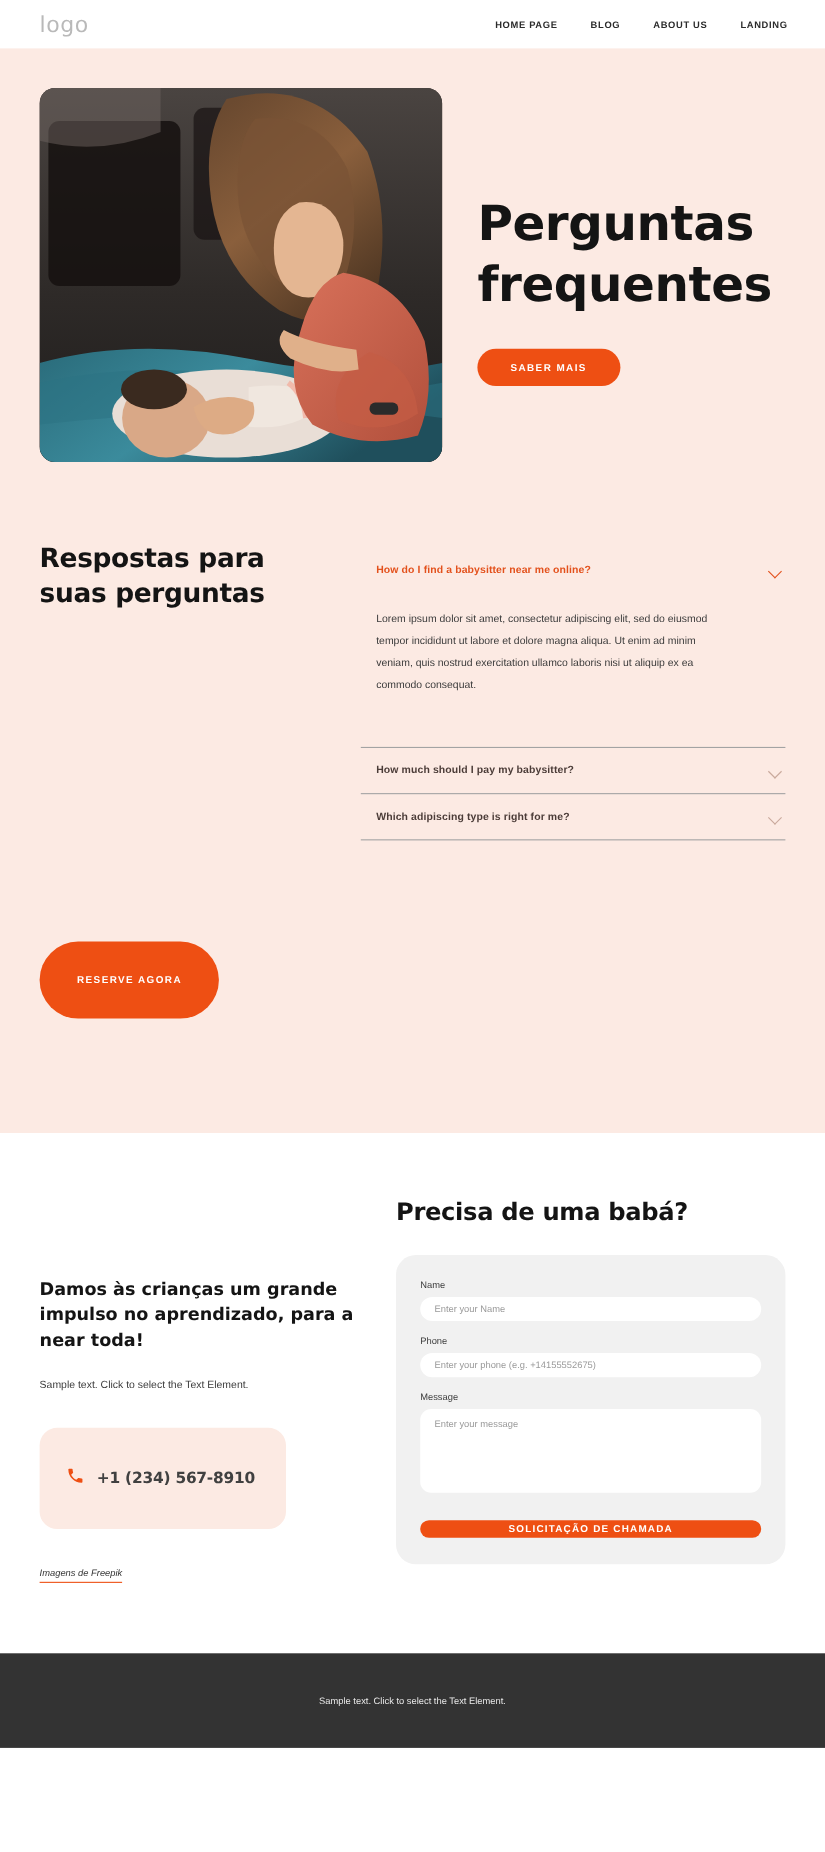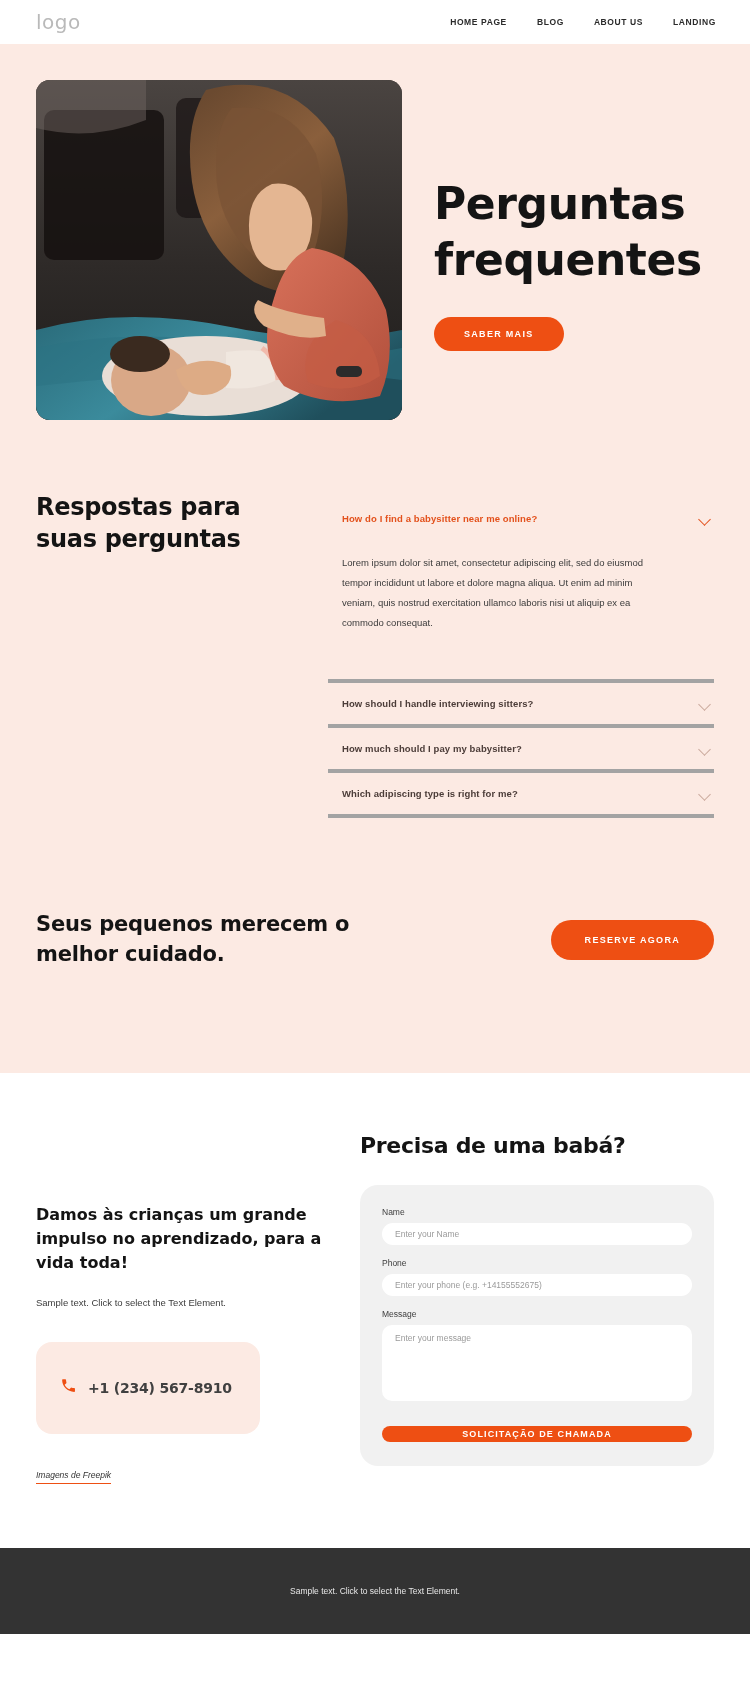--- a/index.html
+++ b/index.html
@@ -112,21 +112,21 @@
     flex: 0 0 246px;
     font-family: "DejaVu Sans", sans-serif;
     font-size: 24px;
     line-height: 1.33;
     font-weight: 700;
     color: #141414;
     letter-spacing: -.3px;
   }
   .faq-list { flex: 1; padding-top: 6px; }
 
-  .faq-item { border-bottom: 4px solid #a3a3a3; }
+  .faq-item { border-bottom: 1px solid #a3a3a3; }
   .faq-q {
     display: flex;
     align-items: center;
     justify-content: space-between;
     padding: 14px 2px 14px 14px;
     cursor: pointer;
     gap: 12px;
   }
   .faq-q-text {
     font-size: 9.5px;
@@ -168,21 +168,21 @@
   }
   .cta-title {
     font-family: "DejaVu Sans", sans-serif;
     font-size: 21px;
     line-height: 1.42;
     font-weight: 700;
     color: #141414;
     letter-spacing: -.2px;
     max-width: 330px;
   }
-  .btn-cta { padding: 15px 34px; }
+  .btn-cta { padding: 30px 34px; }
 
   
   .contact {
     background: #fff;
     display: flex;
     padding: 58px 36px 64px 36px;
     gap: 38px;
     align-items: flex-start;
   }
   .contact-left { width: 286px; flex: 0 0 286px; padding-top: 72px; }
@@ -382,27 +382,20 @@
     <div class="faq-list">
 
       <div class="faq-item open">
         <div class="faq-q">
           <span class="faq-q-text">How do I find a babysitter near me online?</span>
           <span class="chev"></span>
         </div>
         <div class="faq-a">Lorem ipsum dolor sit amet, consectetur adipiscing elit, sed do eiusmod tempor incididunt ut labore et dolore magna aliqua. Ut enim ad minim veniam, quis nostrud exercitation ullamco laboris nisi ut aliquip ex ea commodo consequat.</div>
       </div>
 
-      <div class="faq-item collapsed">
-        <div class="faq-q">
-          <span class="faq-q-text">How should I handle interviewing sitters?</span>
-          <span class="chev"></span>
-        </div>
-
-      </div>
 
       <div class="faq-item collapsed">
         <div class="faq-q">
           <span class="faq-q-text">How much should I pay my babysitter?</span>
           <span class="chev"></span>
         </div>
 
       </div>
 
       <div class="faq-item collapsed">
@@ -410,29 +403,28 @@
           <span class="faq-q-text">Which adipiscing type is right for me?</span>
           <span class="chev"></span>
         </div>
 
       </div>
 
     </div>
   </section>
 
   <section class="cta-band">
-    <h2 class="cta-title">Seus pequenos merecem o melhor cuidado.</h2>
     <button class="btn btn-cta">RESERVE AGORA</button>
   </section>
 
 </div>
 
 <section class="contact">
   <div class="contact-left">
-    <h3 class="contact-title">Damos às crianças um grande impulso no aprendizado, para a vida toda!</h3>
+    <h3 class="contact-title">Damos às crianças um grande impulso no aprendizado, para a near toda!</h3>
     <p class="contact-sub">Sample text. Click to select the Text Element.</p>
     <div class="phone-card">
       <span>
         <svg width="17" height="17" viewBox="0 0 24 24" fill="#EE4F13" aria-hidden="true">
           <path d="M6.6 10.8c1.4 2.8 3.8 5.1 6.6 6.6l2.2-2.2c.3-.3.7-.4 1-.2 1.2.4 2.4.6 3.7.6.6 0 1 .4 1 1V20c0 .6-.4 1-1 1C10.6 21 3 13.4 3 4c0-.6.4-1 1-1h3.5c.6 0 1 .4 1 1 0 1.3.2 2.5.6 3.7.1.3 0 .7-.2 1l-2.3 2.1z"></path>
         </svg>
       </span>
       <span class="phone-num">+1 (234) 567-8910</span>
     </div>
     <span class="credit">Imagens de Freepik</span>

